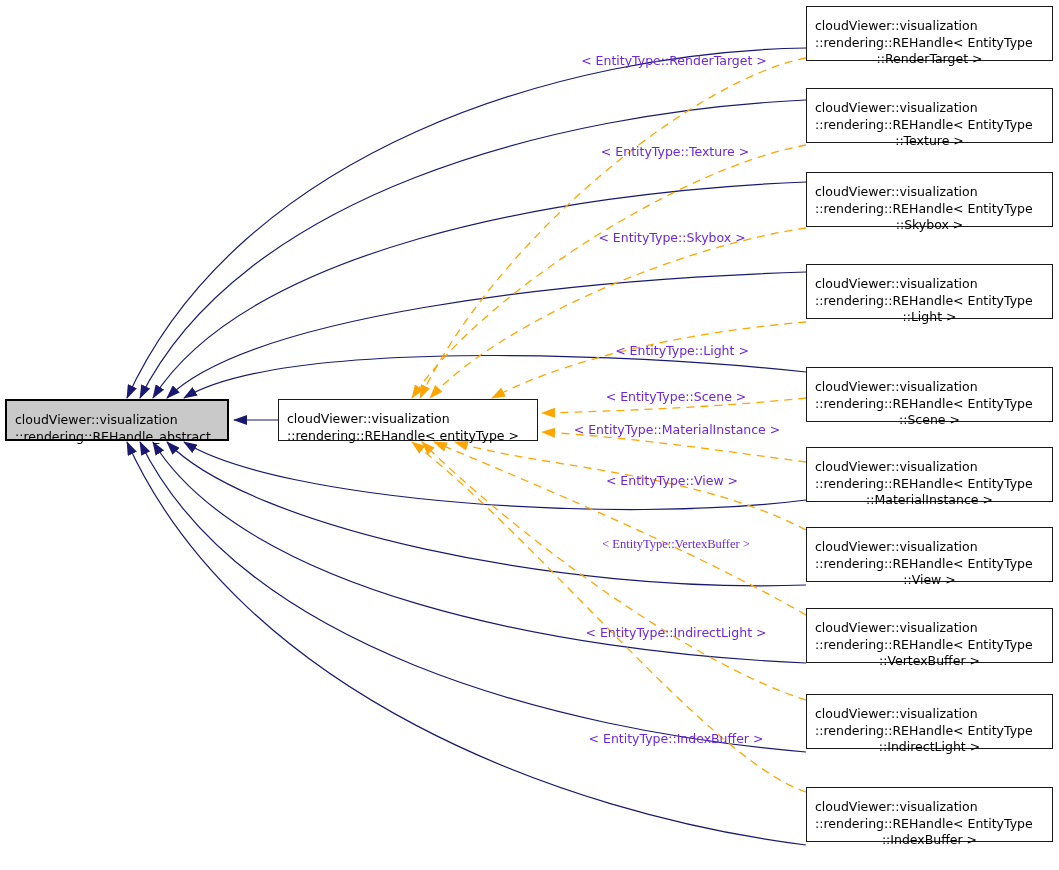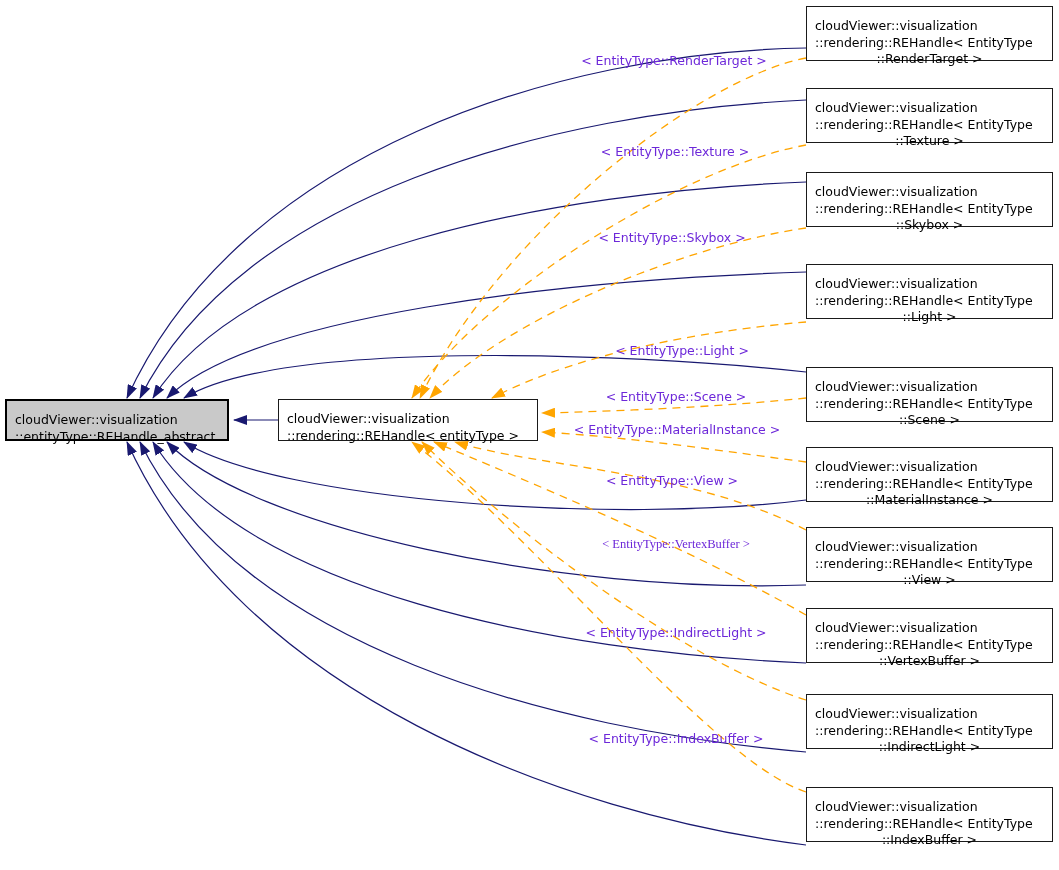--- a/index.html
+++ b/index.html
@@ -75,21 +75,21 @@
       <path d="M806,462 C730,452 630,437 542,432" marker-end="url(#arrowOrange)"></path>
       <path d="M806,530 C690,470 540,468 455,442" marker-end="url(#arrowOrange)"></path>
       <path d="M806,615 C690,548 520,478 434,442" marker-end="url(#arrowOrange)"></path>
       <path d="M806,700 C680,660 500,520 422,442" marker-end="url(#arrowOrange)"></path>
       <path d="M806,792 C710,760 540,540 412,442" marker-end="url(#arrowOrange)"></path>
     </g>
   </svg>
 
   <div class="node base" style="left:5px;top:399px;width:224px;height:42px;">
     <span class="l">cloudViewer::visualization</span>
-    <span class="l">::entityType::REHandle_abstract</span>
+    <span class="l">::rendering::REHandle_abstract</span>
   </div>
 
   <div class="node" style="left:278px;top:399px;width:260px;height:42px;">
     <span class="l">cloudViewer::visualization</span>
     <span class="l">::rendering::REHandle&lt; entityType &gt;</span>
   </div>
 
   <div class="node inst" style="top:6px;">
     <span class="l">cloudViewer::visualization</span>
     <span class="l">::rendering::REHandle&lt; EntityType</span>

